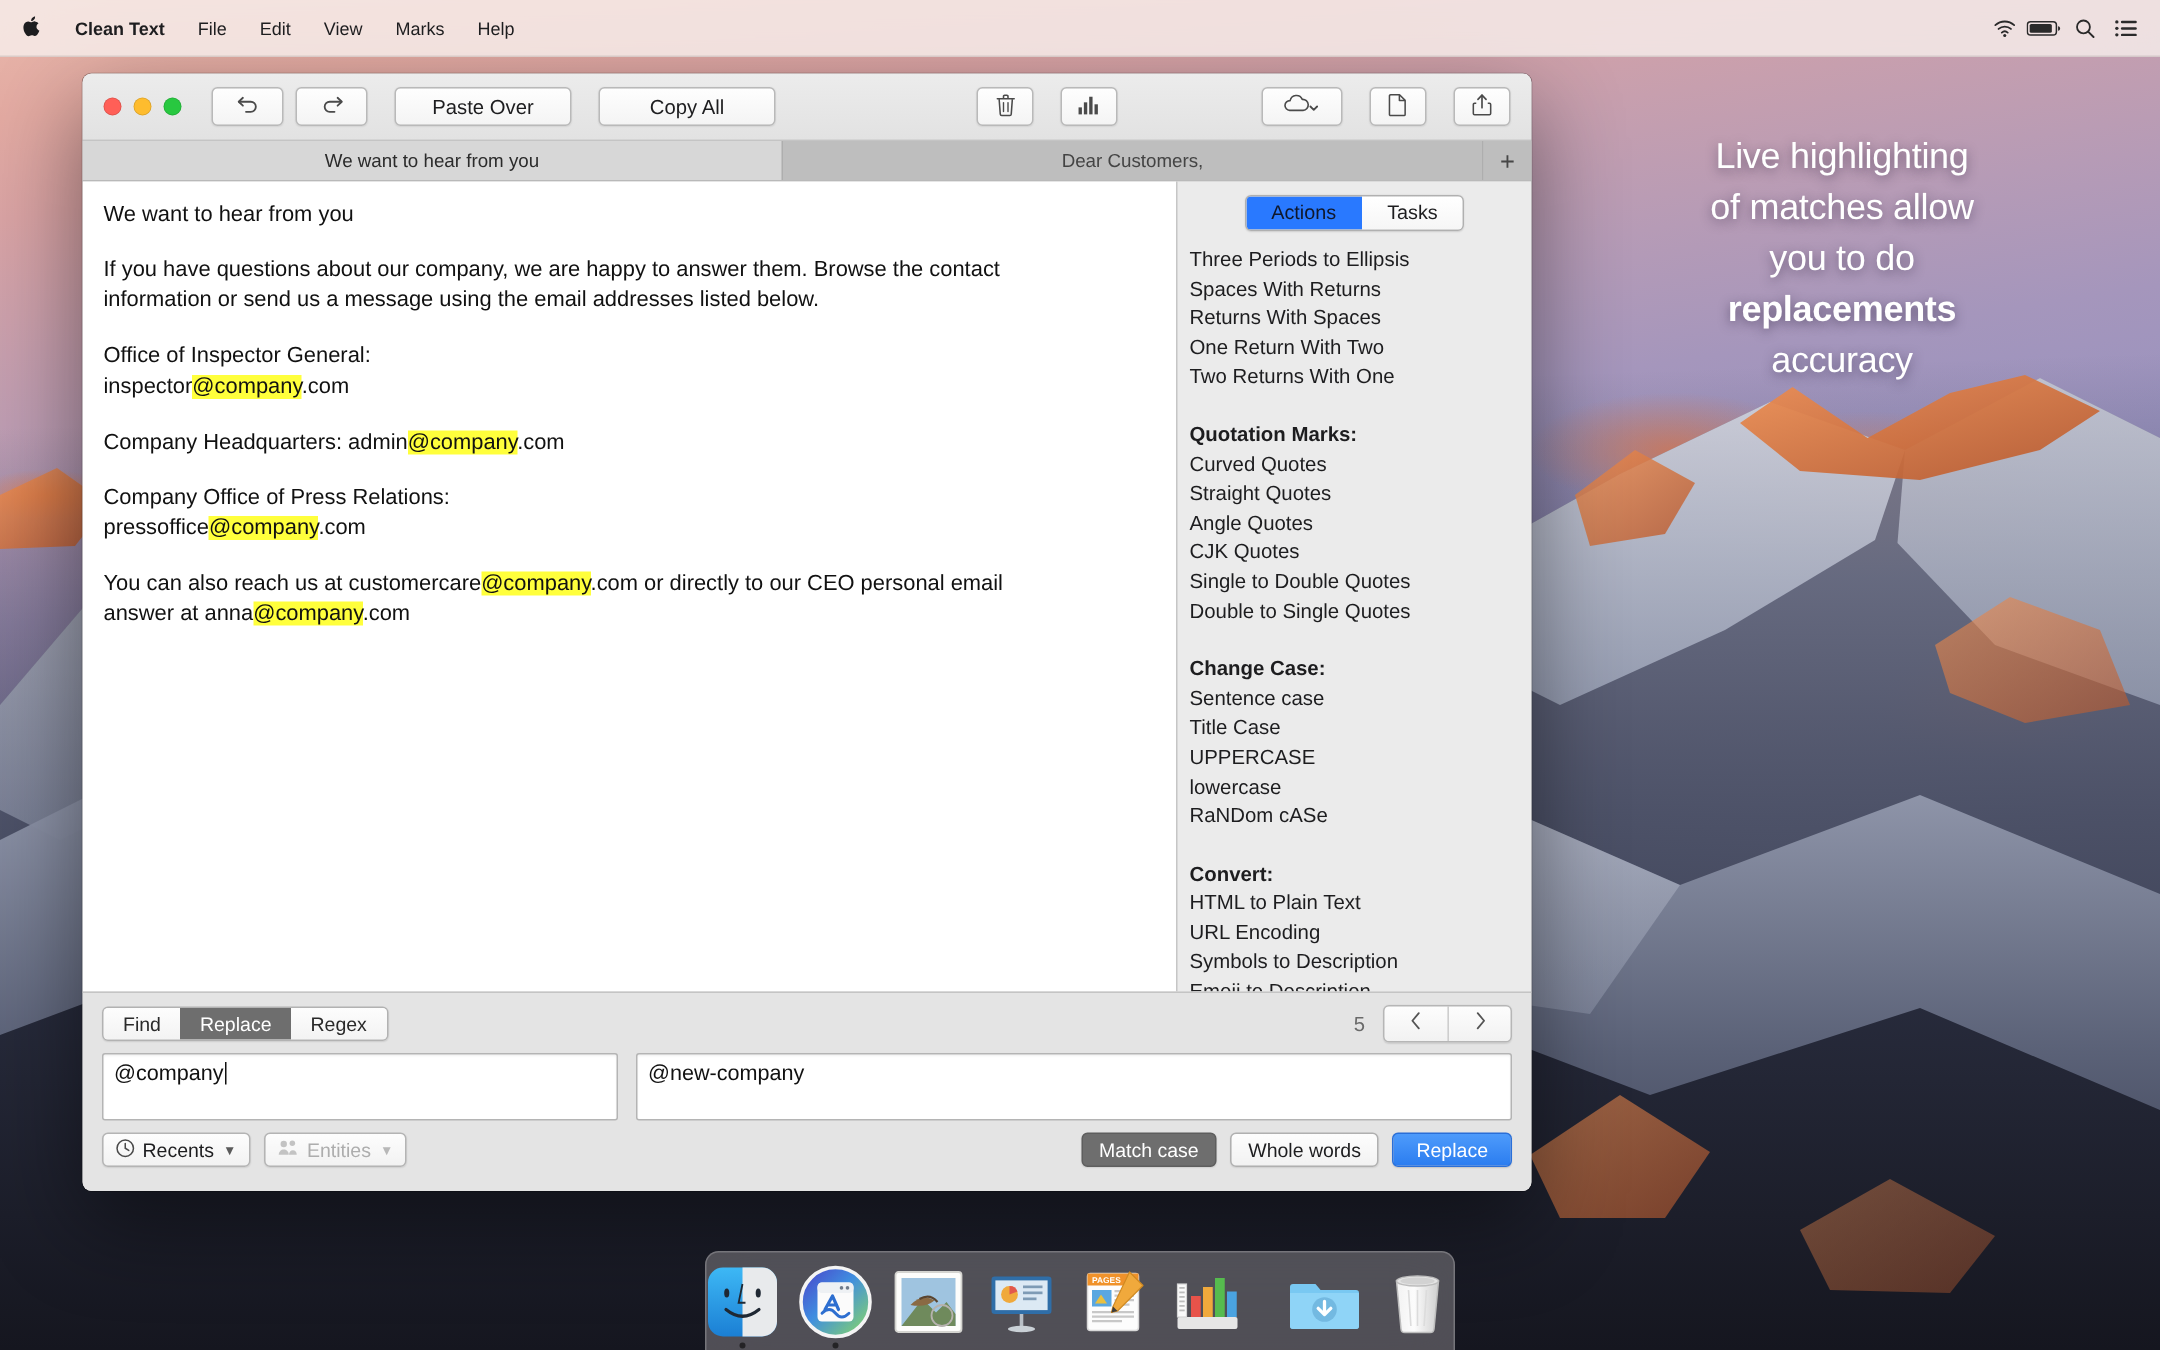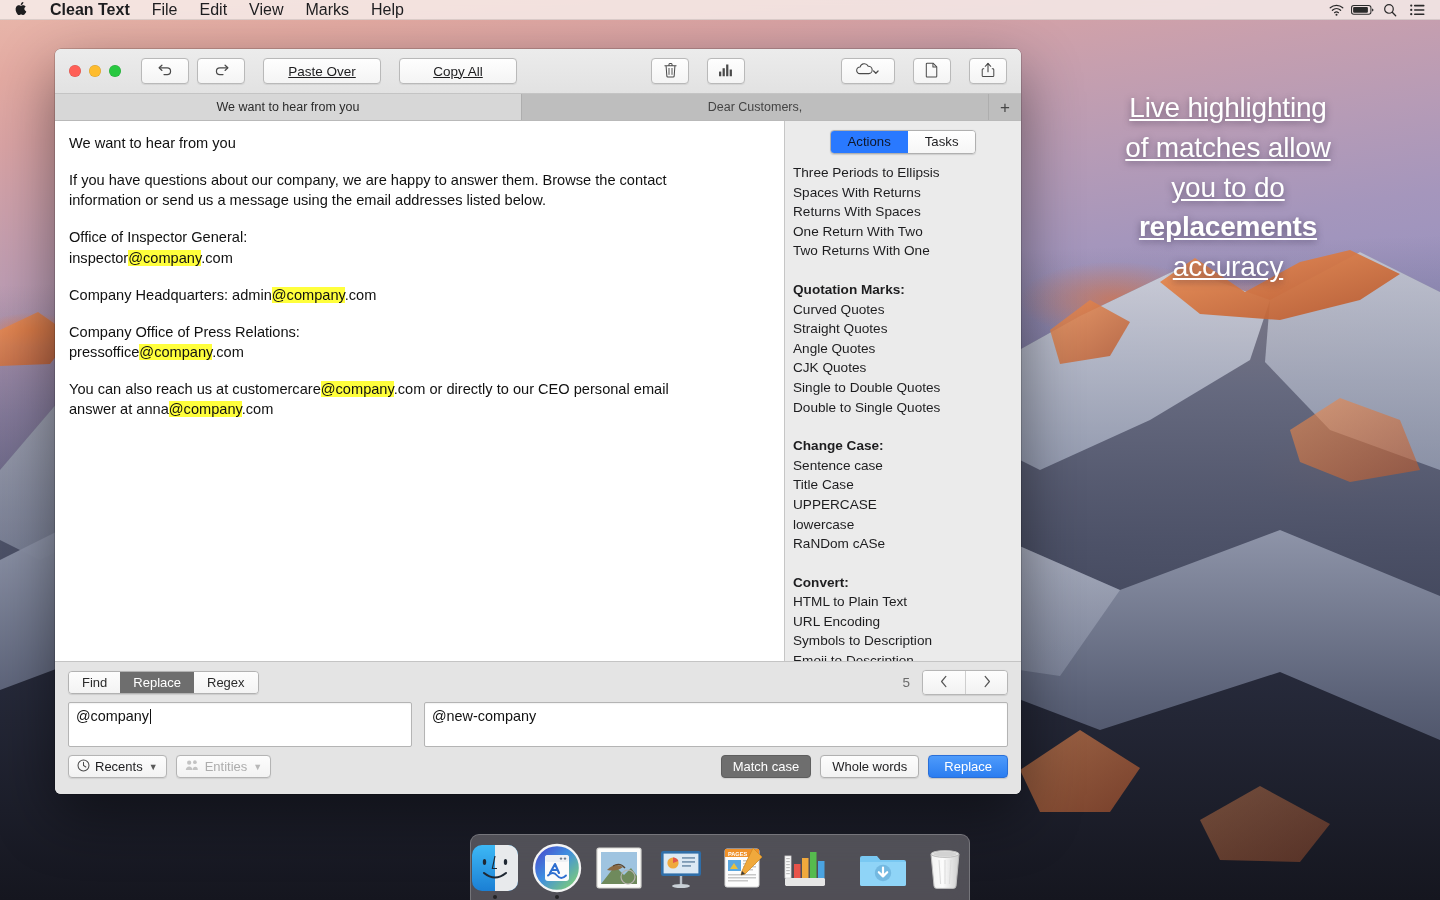--- a/index.html
+++ b/index.html
@@ -30,25 +30,25 @@
         #e9b8ab 0%, #e3aaa2 7%, #d9a3a4 13%,
         #c79fae 21%, #b69bb6 29%, #a596bc 37%,
         #9a93bf 45%, #9090bd 54%, #8a8ab6 64%,
         #7d7fa8 74%, #6e7196 84%, #5d6182 93%, #4e5371 100%);
   }
   
   #mtn { position:absolute; inset:0; }
 
   
   #menubar {
-    position:absolute; top:0; left:0; width:1440px; height:20px;
+    position:absolute; top:0; left:0; width:1440px; height:38px;
     background:rgba(246,238,236,.82);
     backdrop-filter:blur(18px);
     display:flex; align-items:center;
-    font-size:16px; color:#1d1d1f;
+    font-size:12px; color:#1d1d1f;
     border-bottom:.5px solid rgba(0,0,0,.10);
     z-index:50;
   }
   .mb-apple { padding:0 12px 0 14px; font-size:15px; line-height:1; }
   .mb-item { padding:0 11px; line-height:22px; cursor:default; white-space:nowrap; }
   .mb-item.app { font-weight:bold; }
   #mb-right { margin-left:auto; display:flex; align-items:center; gap:3px; padding-right:11px; }
   .mb-icon { width:24px; height:22px; display:flex; align-items:center; justify-content:center; }
 
   
@@ -74,21 +74,20 @@
   .tl.g { background:#28c840; box-shadow:inset 0 0 0 .5px rgba(0,0,0,.16); }
 
   .tbtn {
     height:26px; border-radius:4px;
     background:linear-gradient(180deg,#fefefe 0%,#f4f4f4 100%);
     border:.5px solid #b9b9b9;
     box-shadow:0 .5px 0 rgba(255,255,255,.9) inset, 0 .5px 1px rgba(0,0,0,.07);
     display:flex; align-items:center; justify-content:center;
     font-size:13.5px; color:#1d1d1f; padding:0 13px; cursor:default;
     white-space:nowrap;
-    text-decoration:underline;
   }
   .tbtn.icon { width:38px; padding:0; }
   .tbtn.wide { width:48px; }
   .sp-lg { width:118px; }
   .sp-rt { margin-left:auto; }
 
   
   #tabbar { height:27px; flex:0 0 27px; display:flex; border-bottom:.5px solid #b9b9b9; background:#c9c9c9; }
   .tab {
     flex:1; display:flex; align-items:center; justify-content:center;
@@ -193,24 +192,23 @@
     background:linear-gradient(180deg,#4e9bfb 0%,#2b7df0 100%);
     color:#fff; font-size:13px; display:flex; align-items:center;
     padding:0 15px; cursor:default; box-shadow:0 .5px 1px rgba(0,0,0,.14);
   }
   .push-right { margin-left:auto; }
 
   
   #promo {
     position:absolute; left:1030px; top:88px; width:396px;
     text-align:center; color:#fff; z-index:20;
-    font-size:28px; line-height:1.42; font-weight:300;
+    font-size:24px; line-height:1.42; font-weight:300;
     text-shadow:0 2px 7px rgba(40,30,60,.52);
     letter-spacing:-.2px;
-    text-decoration:underline;
   }
   #promo b { font-weight:bold; }
 
   
   #dock {
     position:absolute; left:470px; bottom:0; width:500px; height:66px;
     background:rgba(150,146,150,.46);
     backdrop-filter:blur(16px);
     border-radius:9px 9px 0 0;
     border:.5px solid rgba(255,255,255,.22); border-bottom:none;

